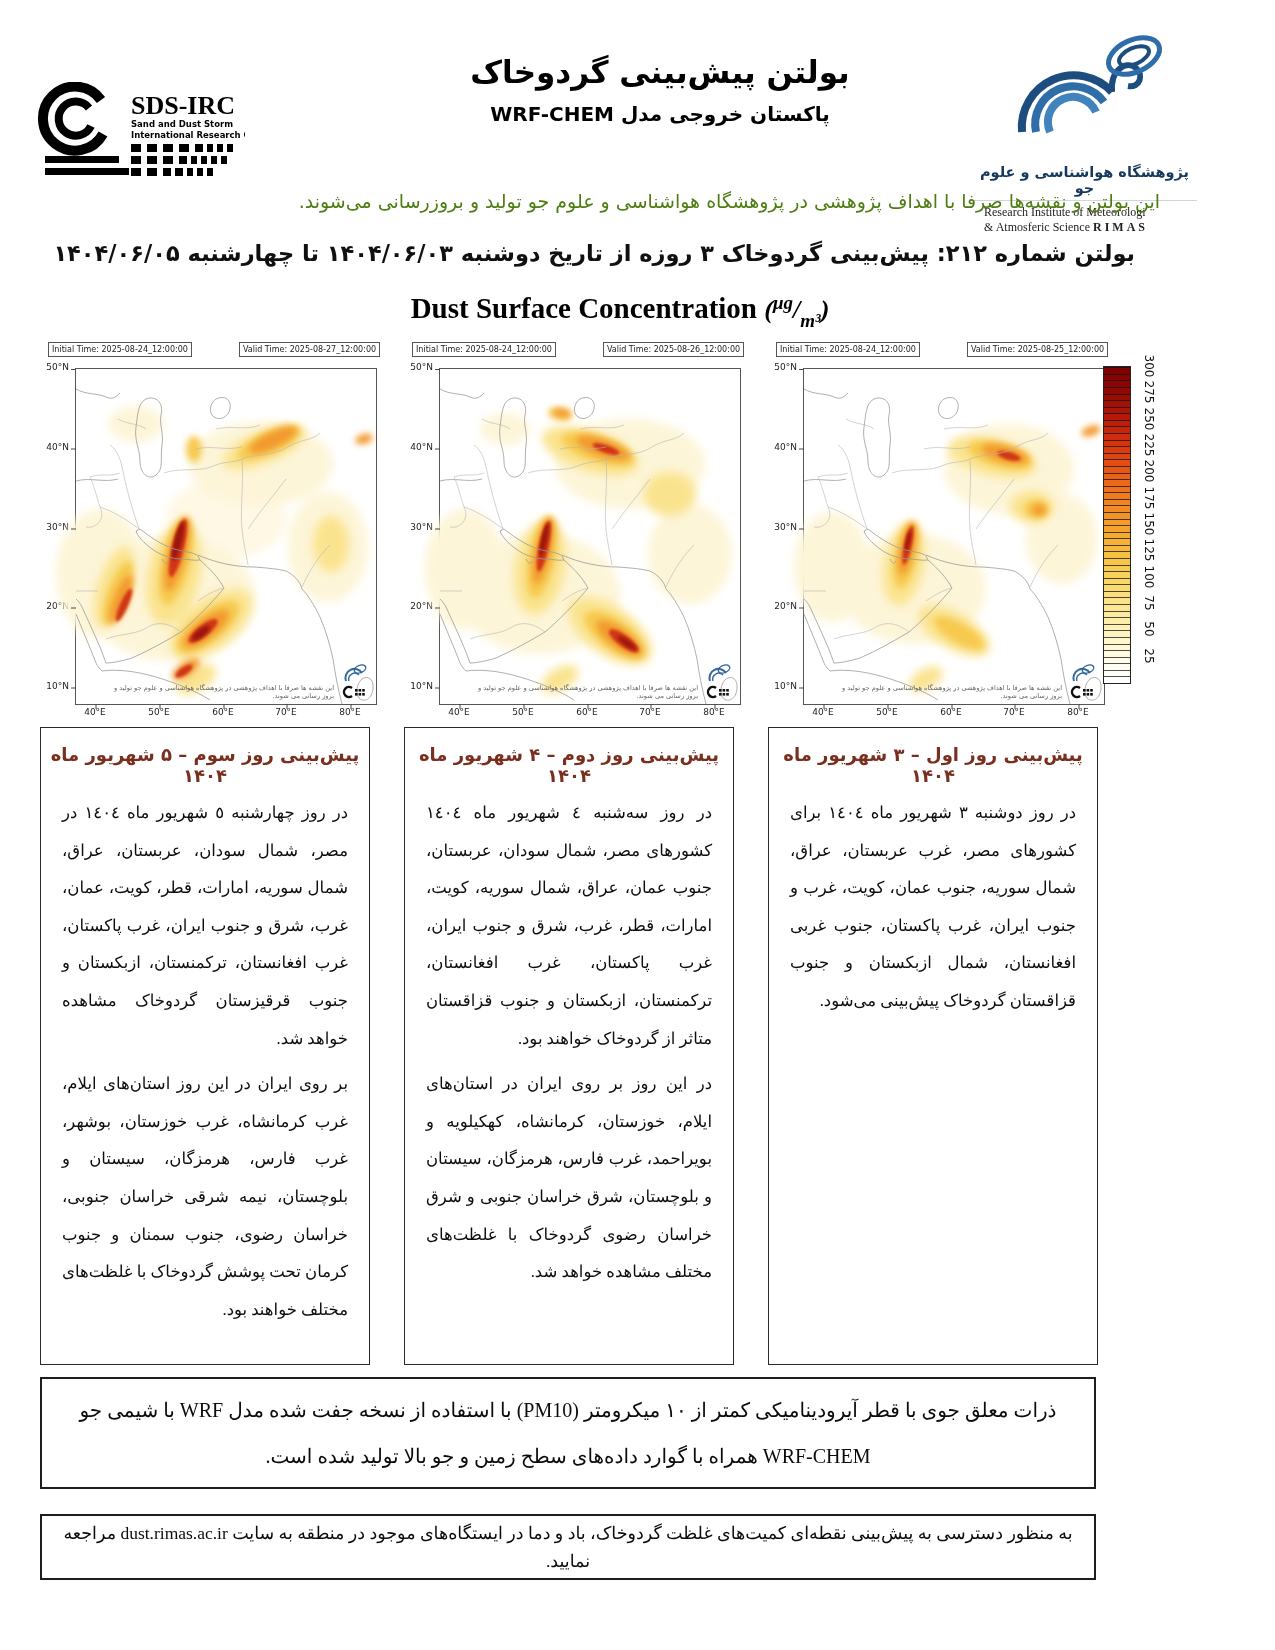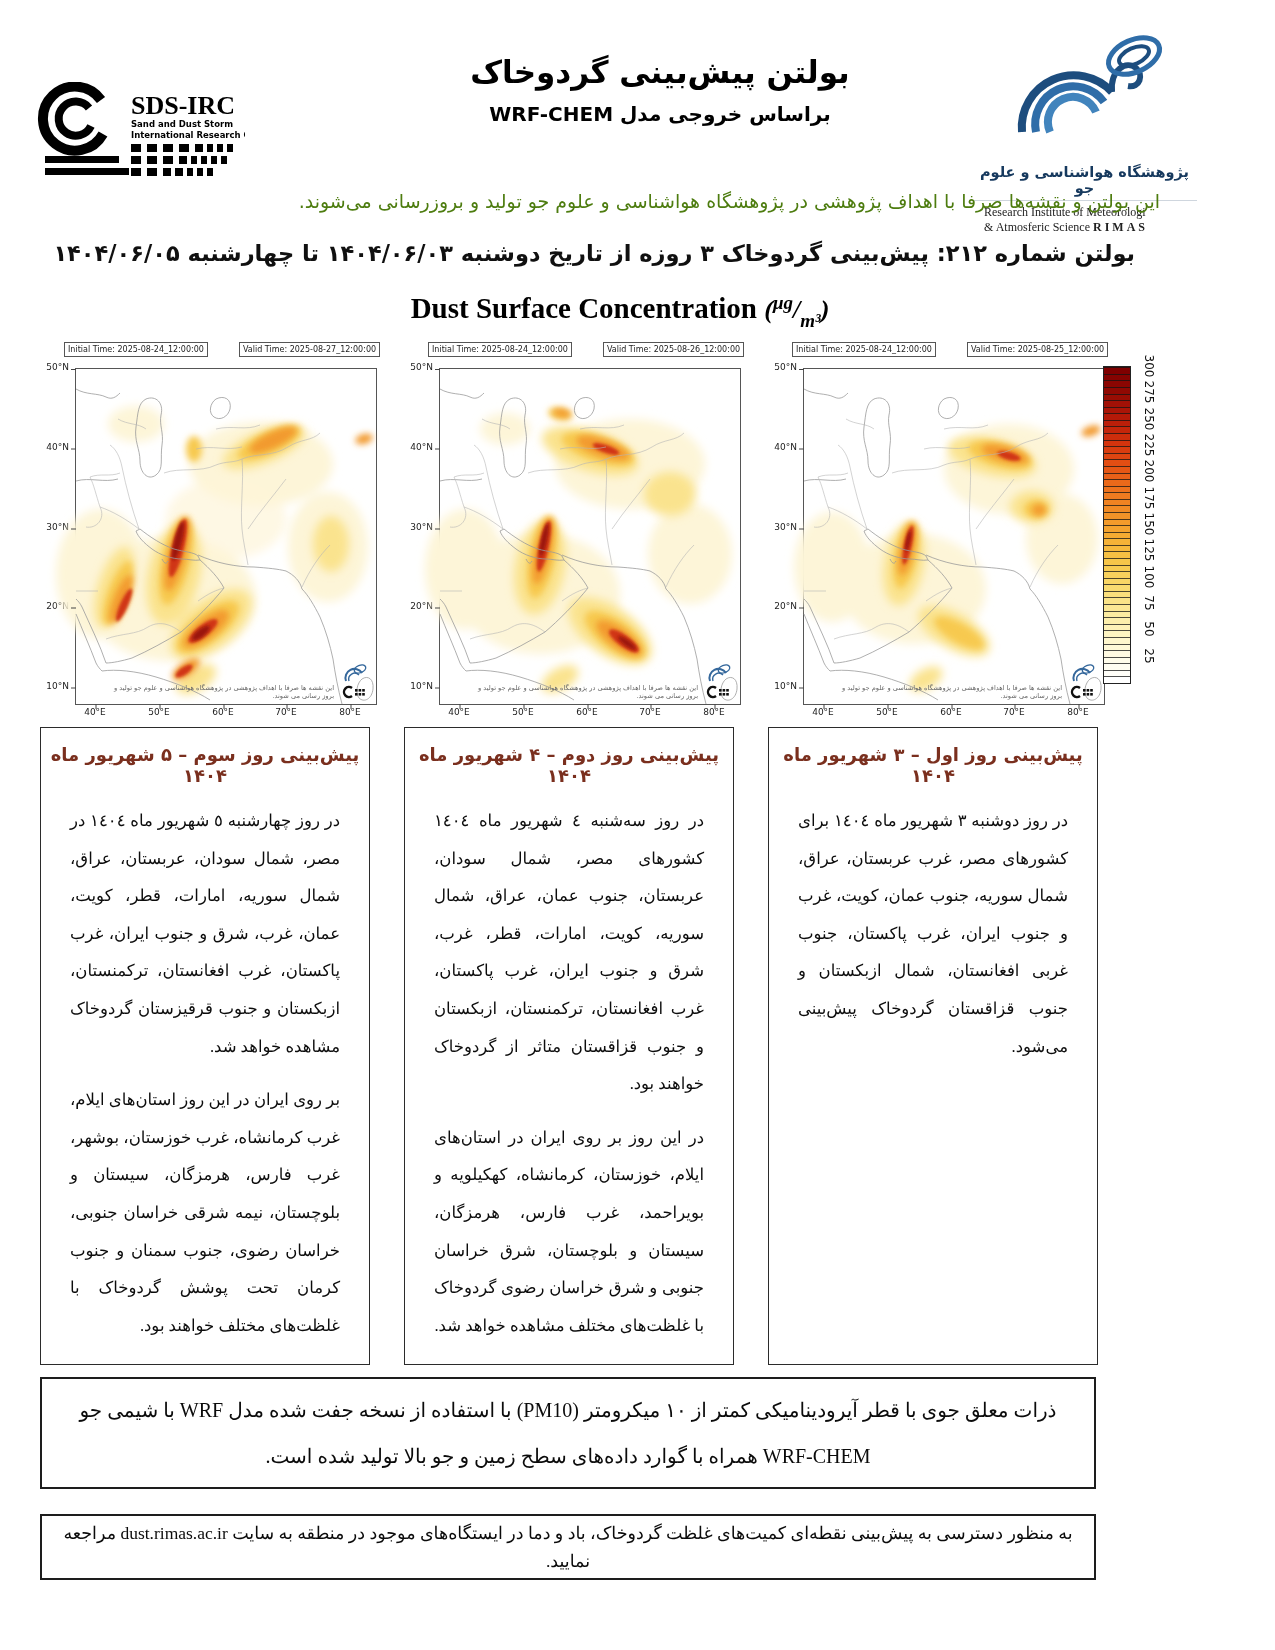--- a/index.html
+++ b/index.html
@@ -26,21 +26,21 @@
   .fig-title{left:0;top:292px;width:1240px;text-align:center;
              font-family:"Liberation Serif",serif;font-weight:bold;font-size:29px;color:#000;}
   .fig-title .unit{font-style:italic;font-size:26px;}
   .fig-title .fr-top{vertical-align:9px;font-size:19px;}
   .fig-title .fr-bot{vertical-align:-9px;font-size:19px;}
 
   
   .map-panel{width:337px;height:386px;}
   .map-panel .tlabel{position:absolute;top:0;border:1px solid #555;background:#fff;
                      font-size:8px;color:#222;padding:2px 3px;white-space:nowrap;}
-  .map-panel .tlabel.init{left:24px;}
+  .map-panel .tlabel.init{left:8px;}
   .map-panel .tlabel.valid{left:199px;}
   .map-frame{position:absolute;left:35px;top:26px;width:300px;height:335px;
              border:1px solid #555;background:#fff;}
   .map-frame svg{display:block;overflow:visible;}
   .lat-labels{position:absolute;left:0;top:26px;width:31px;height:335px;}
   .lat-lab{position:absolute;right:2px;font-size:9px;color:#222;white-space:nowrap;text-align:right;}
   .lon-labels{position:absolute;left:35px;top:365px;width:300px;height:14px;}
   .lon-lab{position:absolute;top:0;width:32px;text-align:center;font-size:9px;color:#222;}
   .map-watermark{position:absolute;right:42px;bottom:4px;width:220px;direction:rtl;
                  font-size:6.6px;color:#666;text-align:right;}
@@ -54,21 +54,21 @@
   .cb-ticks{position:absolute;left:30px;top:0;width:32px;height:316px;}
   .cb-tick{position:absolute;left:0;width:30px;text-align:center;font-size:12px;color:#111;
            transform:rotate(90deg);transform-origin:15px 8px;white-space:nowrap;}
 
   
   .fbox{top:727px;width:328px;height:636px;border:1.6px solid #2b2b2b;background:#fff;}
   .fbox .ftitle{direction:rtl;text-align:center;font-size:18px;font-weight:bold;
                 color:#7a2f1e;margin:16px 8px 6px 8px;}
   .fbox .fbody{direction:rtl;text-align:justify;font-family:"Liberation Serif",serif;
                font-size:16.5px;line-height:2.28;color:#0c0c0c;padding:0 13px;}
-  .fbox .fbody p{margin:16px;}
+  .fbox .fbody p{margin:8px;}
 
   
   .footer-box{left:40px;width:1056px;border:2px solid #1d1d1d;background:#fff;
               direction:rtl;text-align:center;font-family:"Liberation Serif",serif;color:#0b0b0b;}
   .footer-1{top:1377px;height:112px;font-size:20px;line-height:2.3;
             display:flex;align-items:center;justify-content:center;padding:0 18px;box-sizing:border-box;}
   .footer-2{top:1514px;height:66px;font-size:17.5px;line-height:1.6;
             display:flex;align-items:center;justify-content:center;padding:0 14px;box-sizing:border-box;}
 </style>
 </head>
@@ -170,21 +170,21 @@
           <rect x="172" y="86" width="6" height="8"></rect>
       </g>
       <text x="96" y="32" font-family="Liberation Serif, serif" font-size="26" font-weight="bold" fill="#000">SDS-IRC</text>
       <text x="96" y="45" font-family="DejaVu Sans, sans-serif" font-size="8.5" font-weight="bold" fill="#000">Sand and Dust Storm</text>
       <text x="96" y="56" font-family="DejaVu Sans, sans-serif" font-size="8.5" font-weight="bold" fill="#000">International Research Center</text>
     </svg>
   </div>
 
   <div class="abs main-title">
     <div class="t1">بولتن پیش‌بینی گردوخاک</div>
-    <div class="t2">براساس خروجی مدل WRF-CHEM</div>
+    <div class="t2">پاکستان خروجی مدل WRF-CHEM</div>
   </div>
 
   <div class="abs rimas">
     <svg width="170" height="138" viewBox="0 0 170 138">
       <g fill="none" stroke="#2f6da8" stroke-width="8">
         <path d="M22,112 A52,52 0 0 1 112,72" stroke="#1d4d7e"></path>
         <path d="M36,112 A38,38 0 0 1 104,82" stroke="#2f6da8"></path>
         <path d="M50,112 A24,24 0 0 1 96,92" stroke="#4184bd"></path>
       </g>
       <path d="M112,72 C110,50 126,40 136,48 C144,55 140,68 128,66" fill="none" stroke="#1d4d7e" stroke-width="6"></path>

